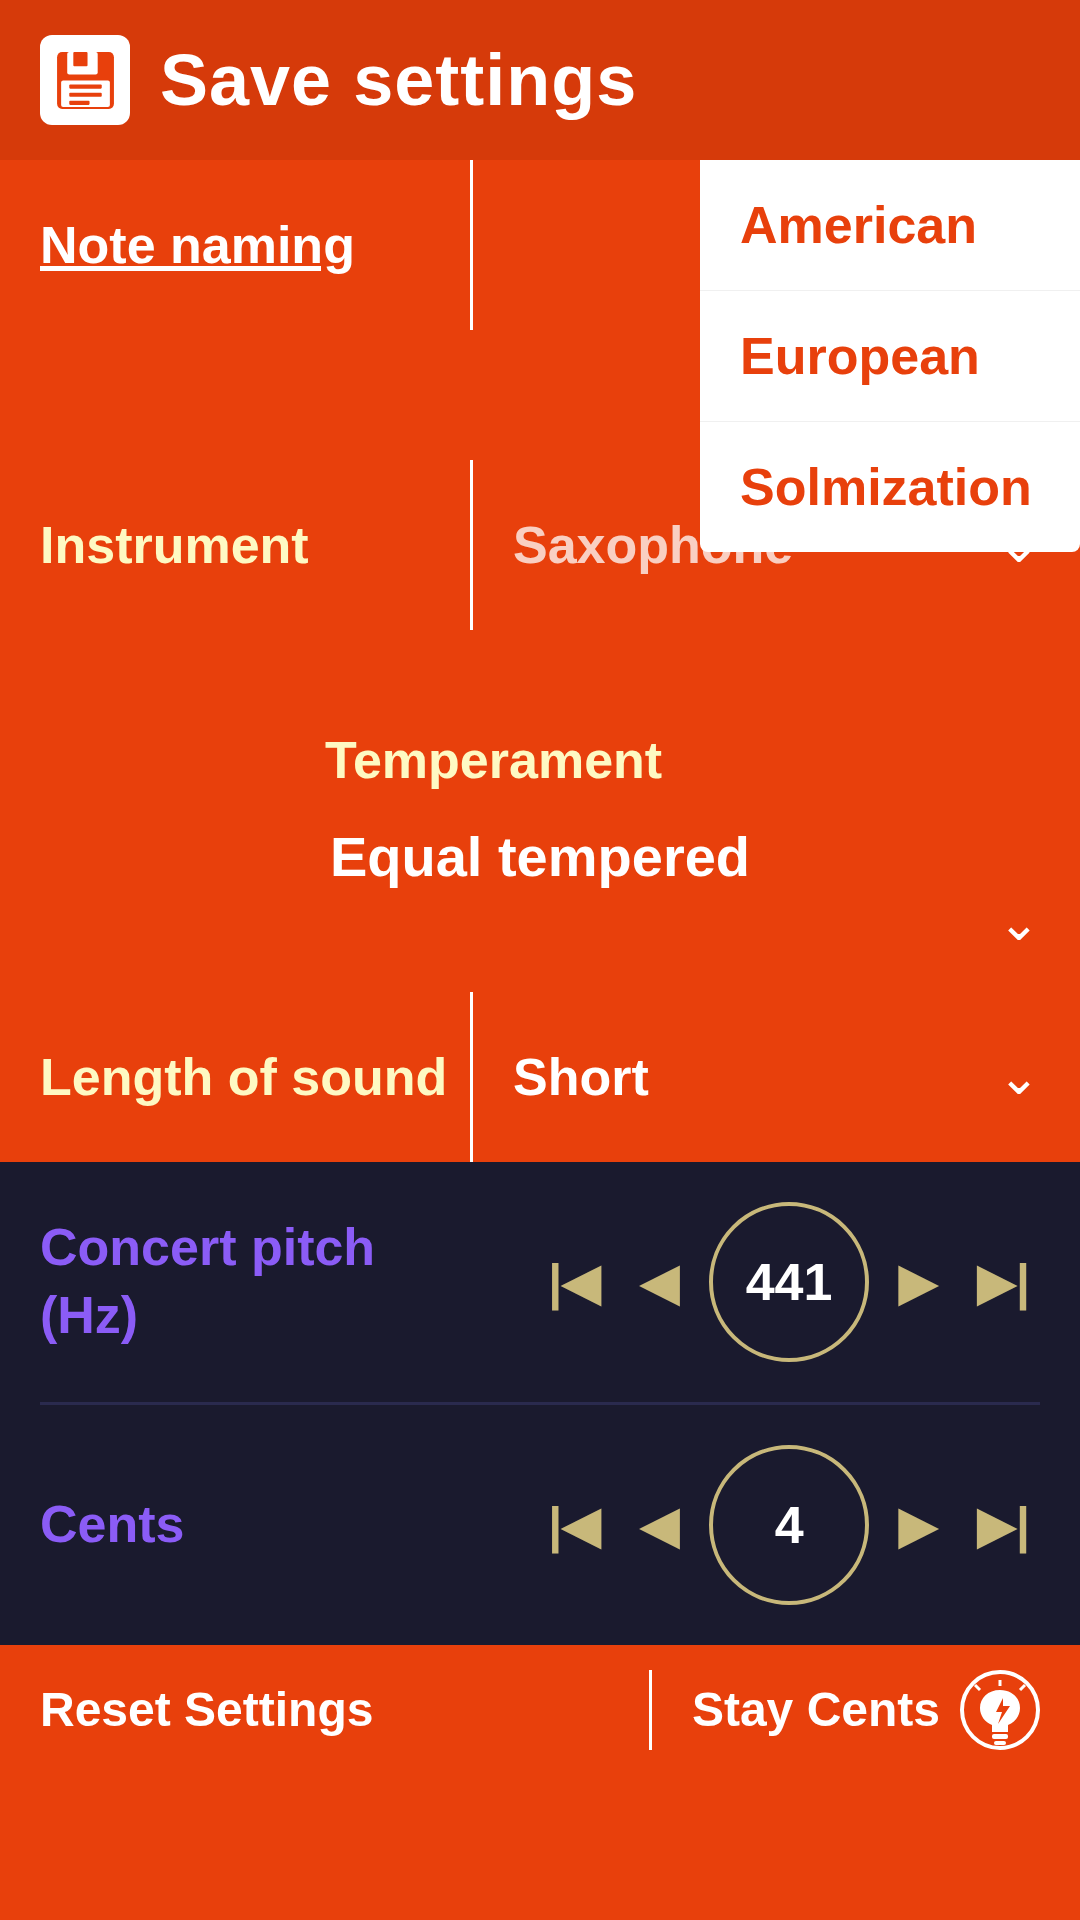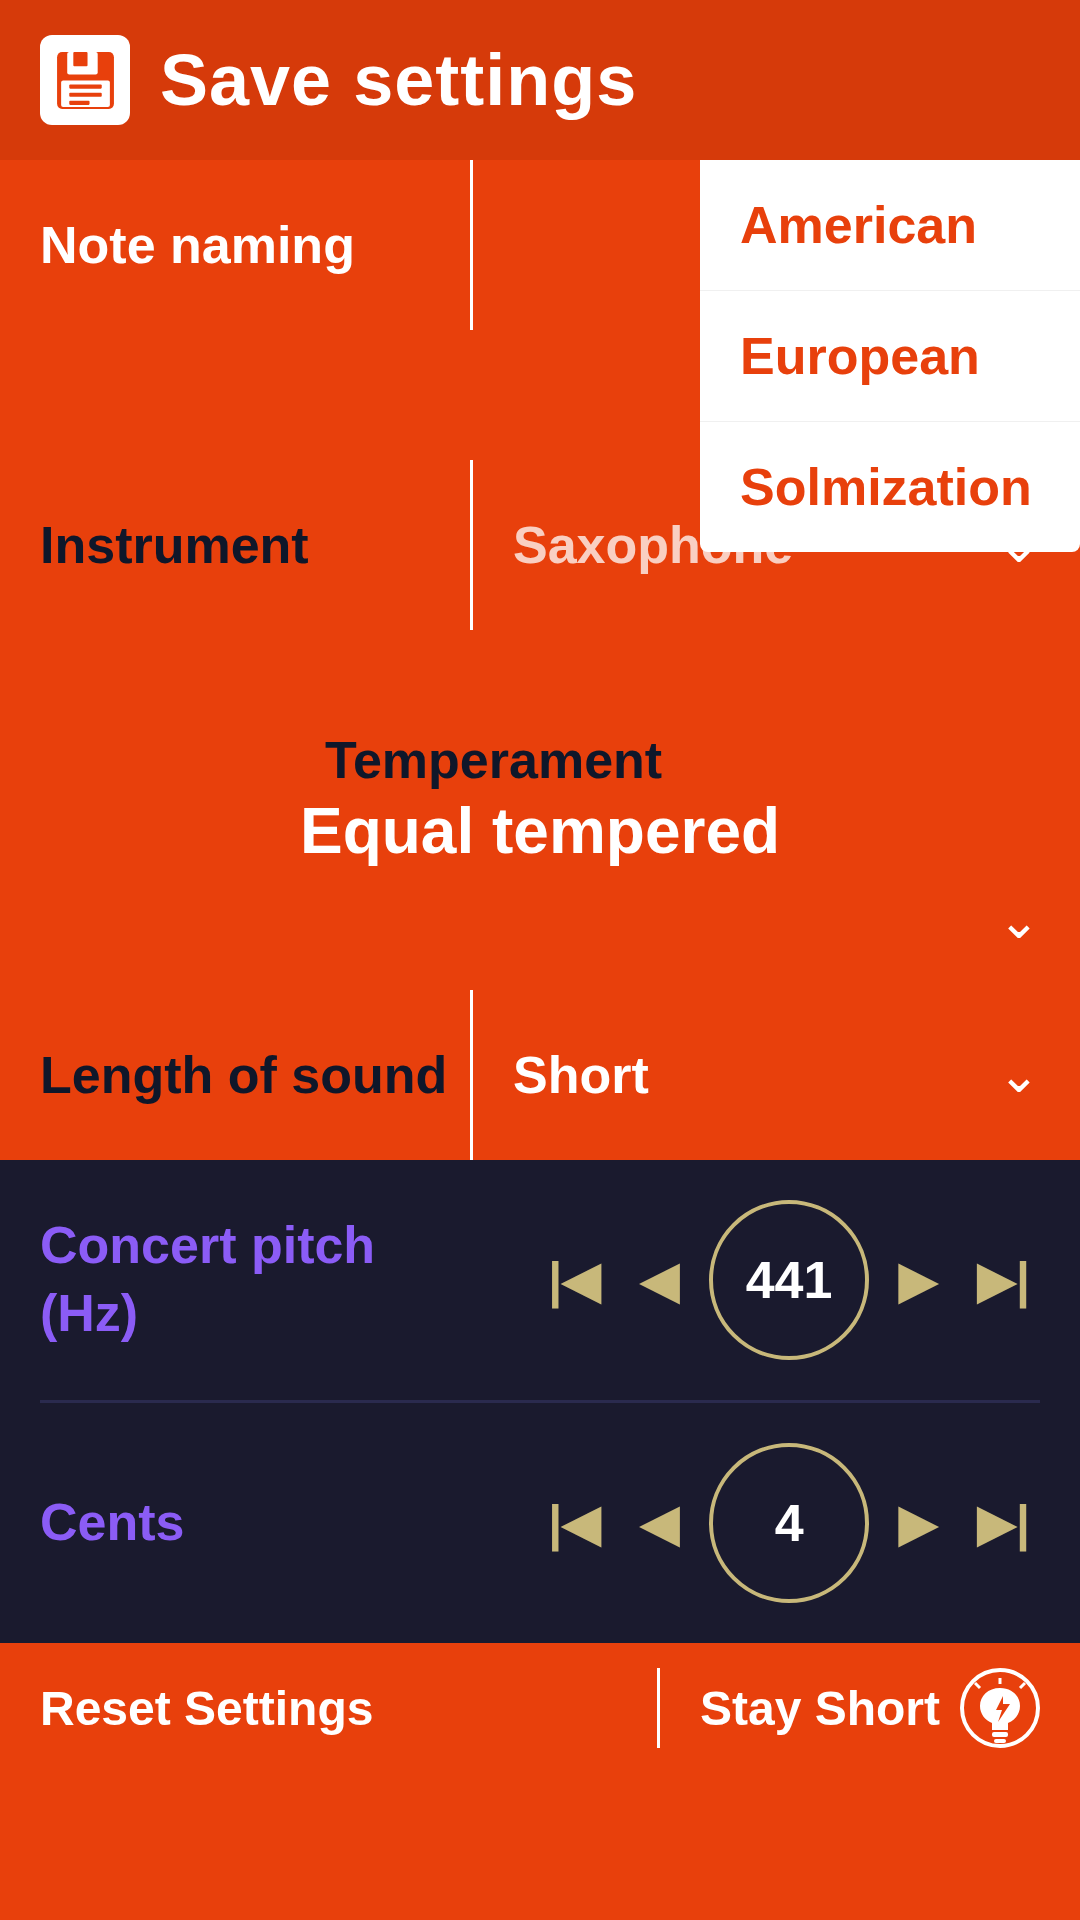--- a/index.html
+++ b/index.html
@@ -55,21 +55,21 @@
     .setting-row {
       display: flex;
       align-items: center;
       min-height: 170px;
       padding: 0 40px;
       border-bottom: none;
       position: relative;
     }
 
     .setting-label {
-      color: #0f172a;
+      color: #fef9c3;
       font-size: 52px;
       font-weight: 600;
       width: 430px;
       flex-shrink: 0;
     }
 
     .divider-line {
       width: 3px;
       background: white;
       align-self: stretch;
@@ -273,21 +273,21 @@
       <rect x="16" y="44" width="32" height="4" rx="1" fill="#e8400c"></rect>
       <rect x="16" y="52" width="20" height="4" rx="1" fill="#e8400c"></rect>
     </svg>
   </div>
   <span class="header-title">Save settings</span>
 </div>
 
 <div class="settings-area">
 
   <div class="note-naming-row" style="min-height: 60px; padding-top: 0; padding-bottom: 0;">
-    <div class="note-naming-label" style="padding-top: 0; display: flex; align-items: center; height: 170px;">Note naming</div>
+    <div class="note-naming-label" style="padding-top: 0; display: flex; align-items: center; height: 170px; text-decoration: underline;">Note naming</div>
     <div class="note-naming-divider" style="height: 170px;"></div>
     <div class="note-naming-right">
 
       <div class="dropdown-overlay" style="width: 380px; right: -40px; top: 0;">
         <div class="dropdown-item">American</div>
         <div class="dropdown-item">European</div>
         <div class="dropdown-item">Solmization</div>
       </div>
 
       <div style="display:flex; align-items:center; height: 170px; padding-left: 30px;">
@@ -299,21 +299,21 @@
   <div class="setting-row instrument-row" style="margin-top: 130px;">
     <span class="setting-label">Instrument</span>
     <div class="divider-line"></div>
     <span class="setting-value saxophone-value">Saxophone</span>
     <span class="chevron-down">⌄</span>
   </div>
 
   <div class="setting-row temperament-row" style="margin-top: 100px; min-height: 220px; flex-direction: column;">
     <span class="setting-label">Temperament</span>
     <div class="divider-line"></div>
-    <span class="setting-value temperament-value" style="font-size: 64px; line-height: 1.3;">Equal tempered</span>
+    <span class="setting-value temperament-value" style="font-size: 56px; line-height: 1.3; margin-top: 31px;">Equal tempered</span>
     <span class="chevron-down">⌄</span>
   </div>
 
   <div class="setting-row" style="margin-top: 40px;">
     <span class="setting-label">Length of sound</span>
     <div class="divider-line"></div>
     <span class="setting-value">Short</span>
     <span class="chevron-down">⌄</span>
   </div>
 
@@ -344,21 +344,21 @@
       <span class="ctrl-btn">▶|</span>
     </div>
   </div>
 
 </div>
 
 <div class="footer">
   <span class="footer-reset">Reset Settings</span>
   <div class="footer-divider"></div>
   <div class="footer-stay-awake">
-    <span>Stay Short</span>
+    <span>Stay Cents</span>
     <svg class="bulb-icon" viewBox="0 0 80 80" fill="none" xmlns="http://www.w3.org/2000/svg">
       <circle cx="40" cy="40" r="38" stroke="white" stroke-width="4" fill="none"></circle>
       <path d="M40 20 C28 20 20 28 20 38 C20 46 25 52 32 55 L32 62 L48 62 L48 55 C55 52 60 46 60 38 C60 28 52 20 40 20Z" fill="white"></path>
       <rect x="32" y="64" width="16" height="5" rx="2" fill="white"></rect>
       <rect x="34" y="71" width="12" height="4" rx="2" fill="white"></rect>
       <line x1="40" y1="10" x2="40" y2="16" stroke="white" stroke-width="3"></line>
       <line x1="20" y1="20" x2="15" y2="15" stroke="white" stroke-width="3"></line>
       <line x1="60" y1="20" x2="65" y2="15" stroke="white" stroke-width="3"></line>
 
       <path d="M43 28 L36 42 L42 42 L38 54 L50 36 L43 36 Z" fill="#e8400c"></path>

